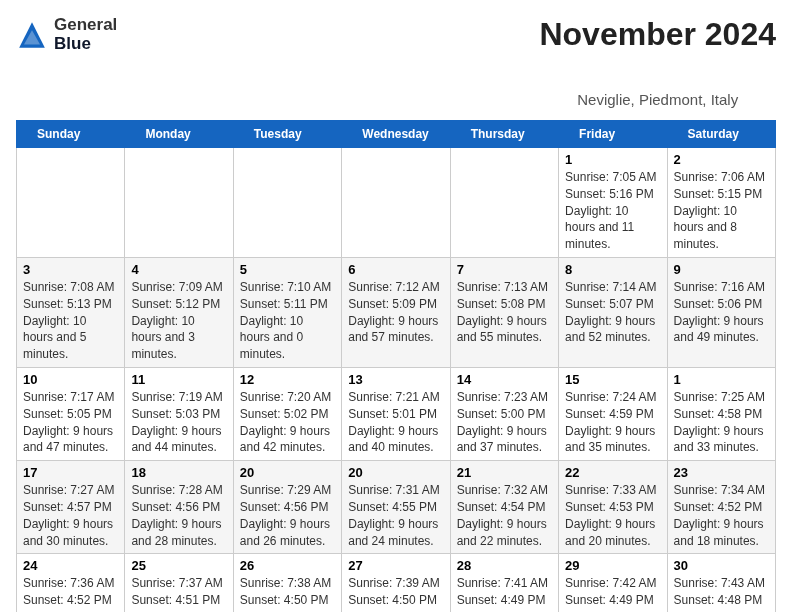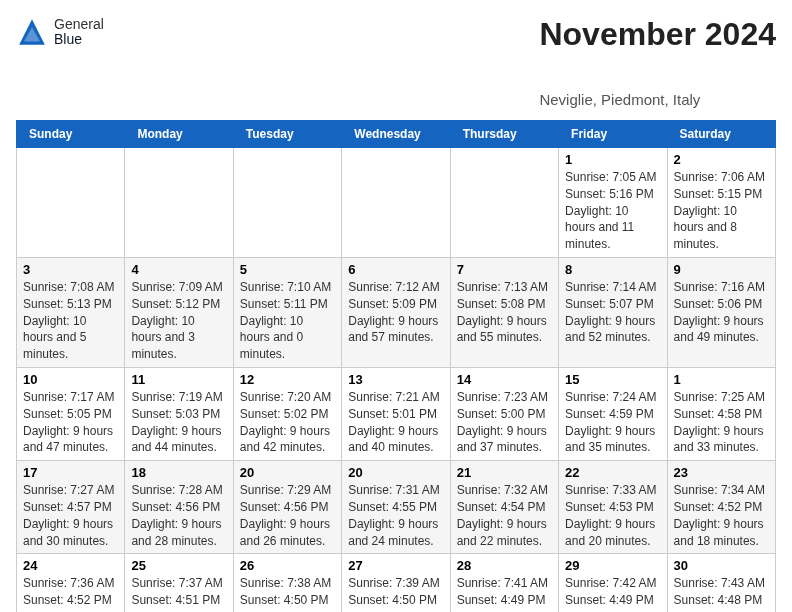--- a/index.html
+++ b/index.html
@@ -15,53 +15,53 @@
       justify-content: space-between;
       align-items: flex-start;
       margin-bottom: 12px;
     }
     .logo {
       display: flex;
       align-items: center;
       gap: 6px;
     }
     .logo-text {
-      font-size: 14px;
-      font-weight: normal;
+      font-size: 17px;
+      font-weight: bold;
       line-height: 1.1;
     }
     .logo-general { color: #333; }
     .logo-blue { color: #0f172a; }
     .logo-icon {
       width: 32px;
       height: 32px;
     }
     .title-area {
-      text-align: left;
+      text-align: center;
     }
     .month-title {
       font-size: 32px;
       font-weight: bold;
       color: #222;
     }
     .subtitle {
       font-size: 15px;
       color: #555;
       margin-top: 38px;
     }
     .calendar {
       width: 100%;
       border-collapse: collapse;
       font-size: 11px;
     }
     .calendar th {
       background-color: #1565c0;
       color: #fff;
       text-align: left;
-      padding: 6px 12px;
+      padding: 6px 20px;
       font-size: 12px;
       border: 1px solid #1565c0;
     }
     .calendar td {
       border: 1px solid #ccc;
       vertical-align: top;
       padding: 4px 6px;
       width: calc(100% / 7);
       min-height: 80px;
       background: #fff;

